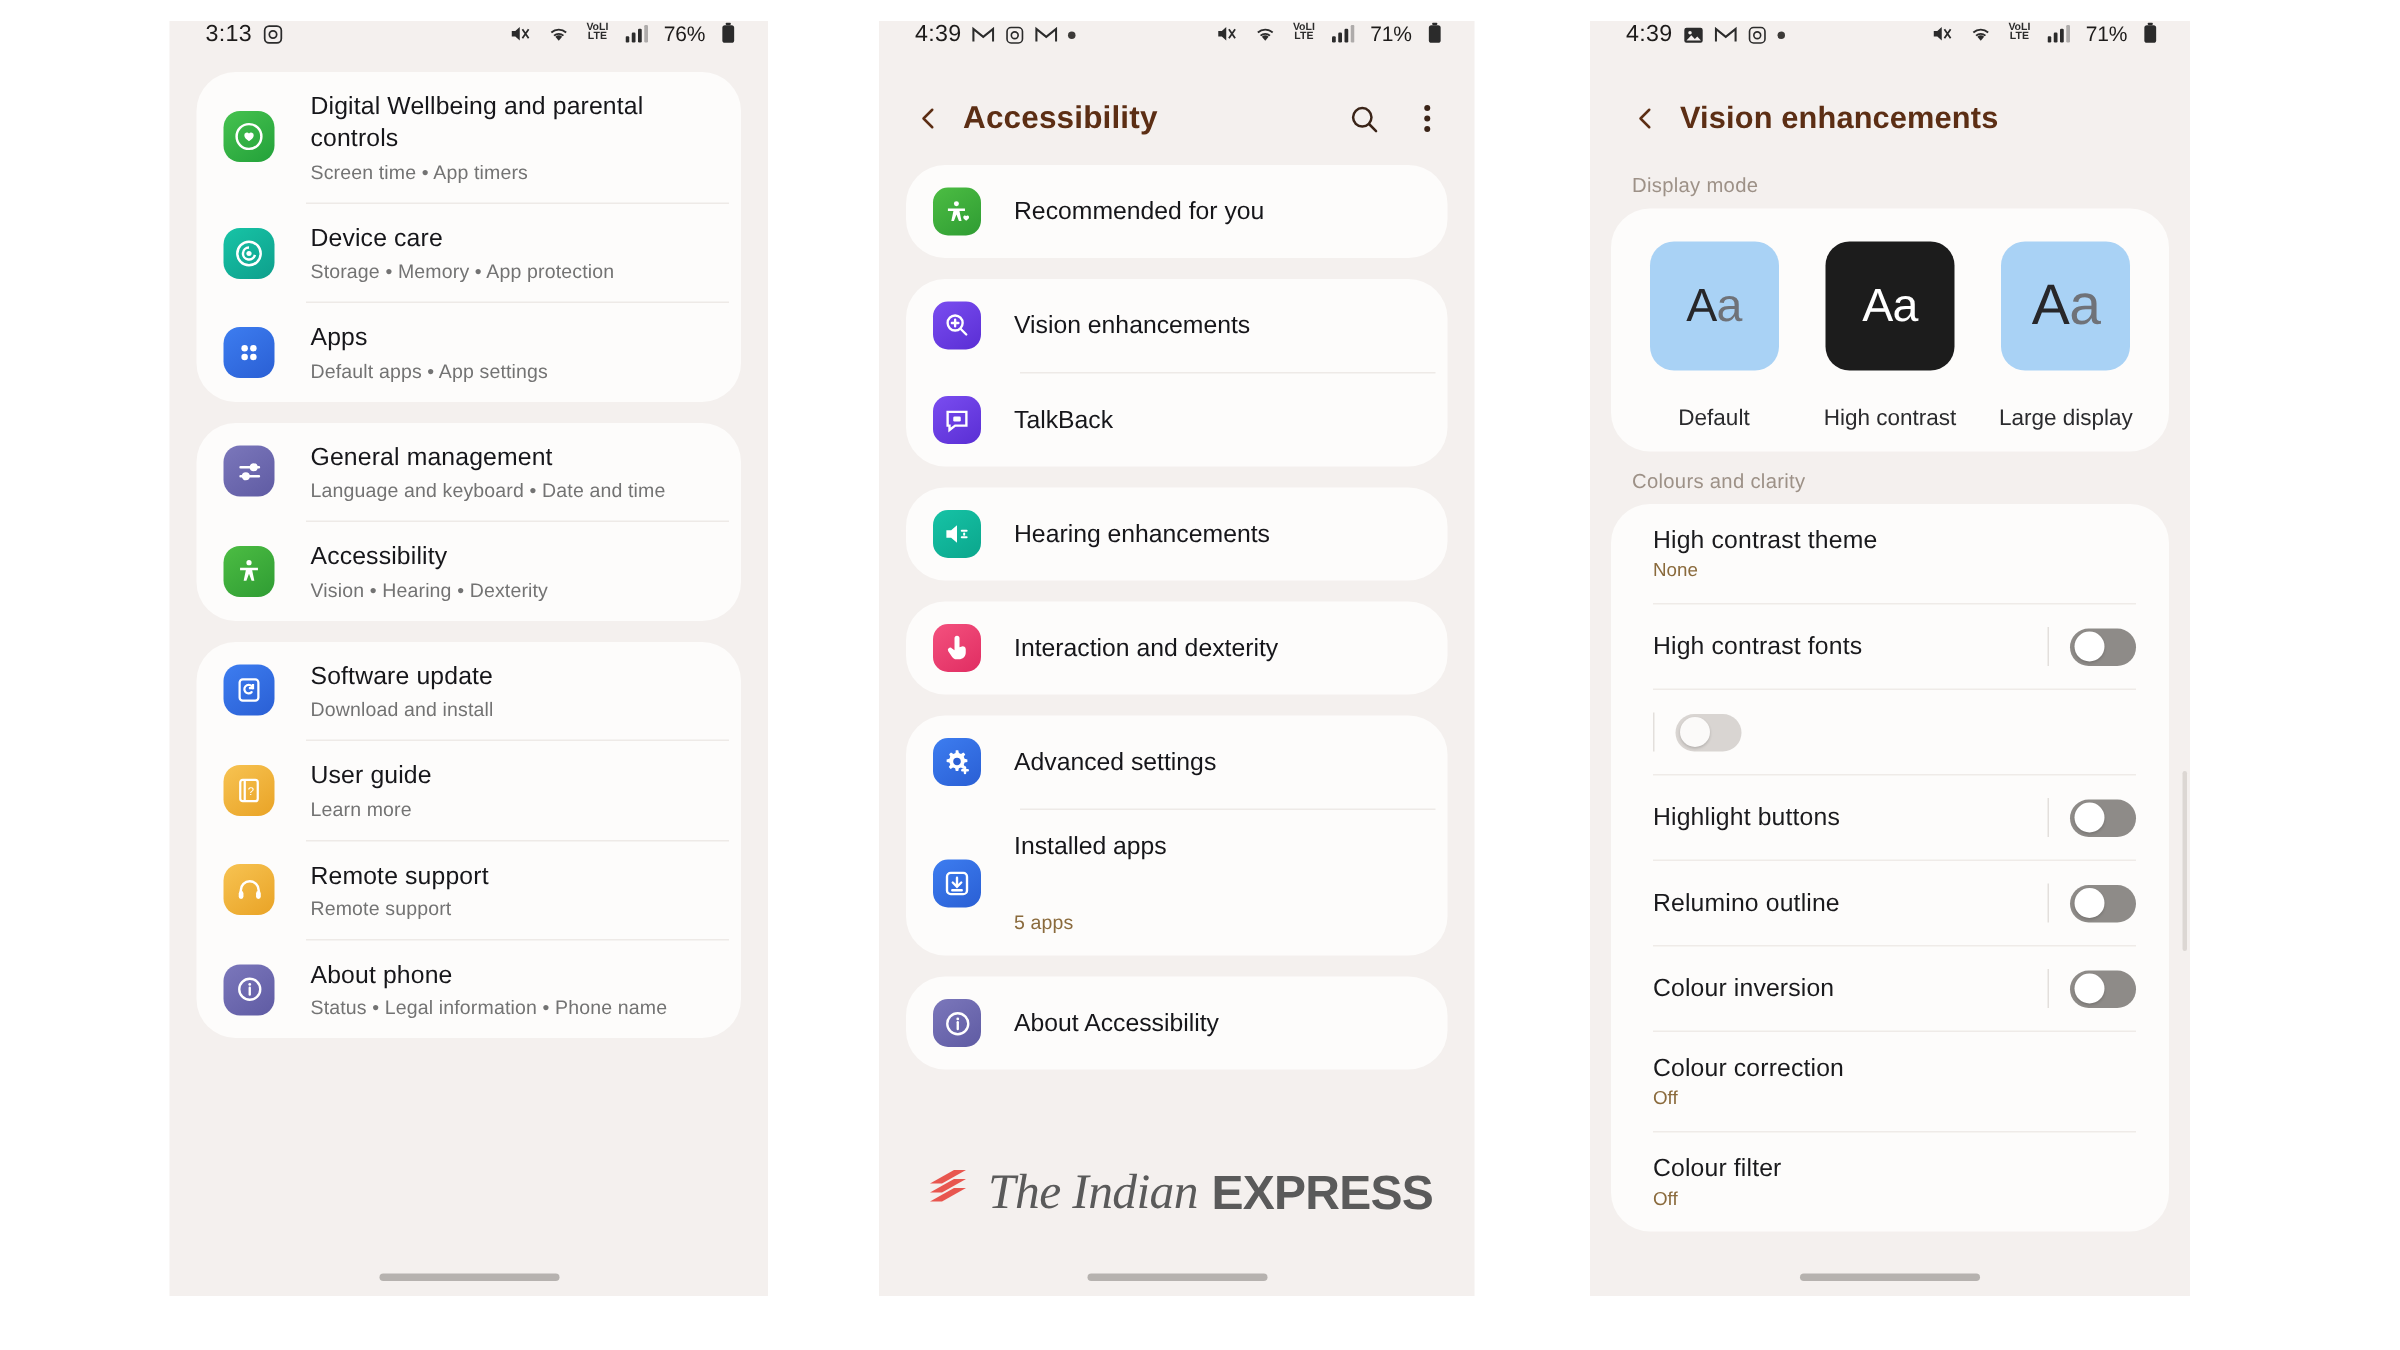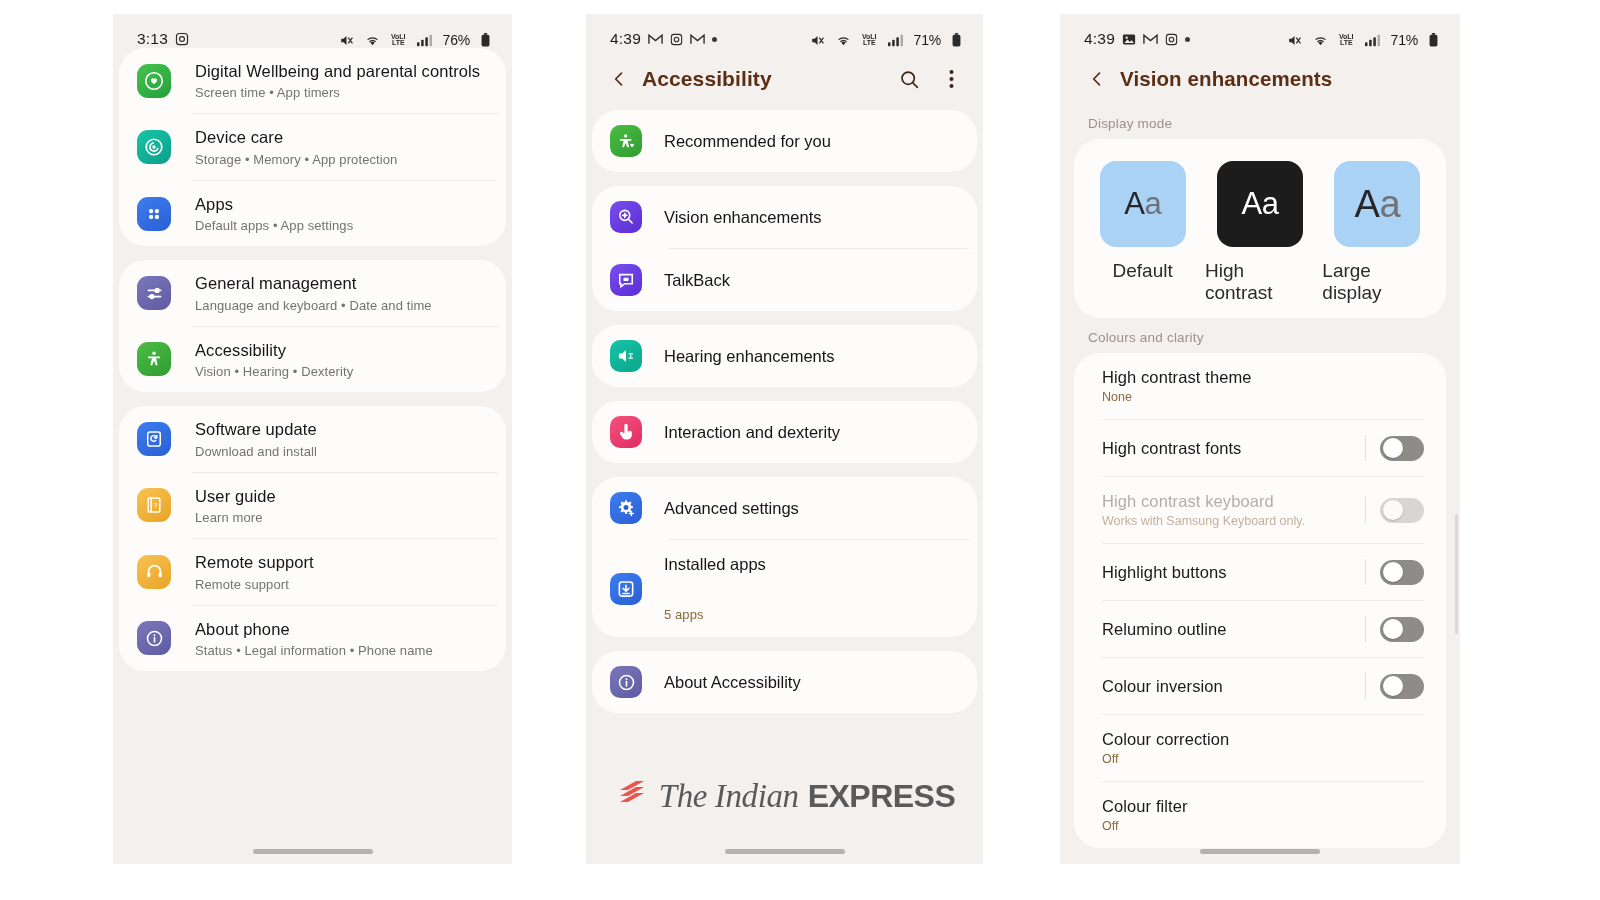--- a/index.html
+++ b/index.html
@@ -11,21 +11,21 @@
   .phone{
     position:absolute;top:14px;height:850px;
     background:#f4f0ee;overflow:hidden;
   }
   #phone1{left:113px;width:399px;}
   #phone2{left:586px;width:397px;}
   #phone3{left:1060px;width:400px;}
 
   
   .statusbar{
-    height:34px;display:flex;align-items:flex-end;
+    height:34px;display:flex;align-items:flex-start;
     justify-content:space-between;
     padding:0 22px 0 24px;box-sizing:border-box;
     font-size:15px;color:#1d1b1a;
   }
   .sb-left{display:flex;align-items:center;gap:7px;}
   .sb-right{display:flex;align-items:center;gap:11px;}
   .sb-time{font-size:15.5px;letter-spacing:.2px;}
   .sb-ico{display:inline-flex;align-items:center;justify-content:center;}
   .sb-batt{font-size:14px;letter-spacing:-.2px;}
   .dot-ind{width:5px;height:5px;border-radius:50%;background:#3c3a38;display:inline-block;}
@@ -44,21 +44,21 @@
   .t-sub{font-size:21px;letter-spacing:.1px;}
   .t-sub3{font-size:20.5px;letter-spacing:.1px;}
   .backchev{
     width:30px;height:30px;margin-right:8px;
     display:flex;align-items:center;justify-content:center;flex:0 0 auto;
   }
   .bar-actions{display:flex;align-items:center;gap:14px;}
   .icon-btn{width:28px;height:28px;display:flex;align-items:center;justify-content:center;}
 
   
-  .content{padding:0 6px;box-sizing:border-box;}
+  .content{padding:0 18px;box-sizing:border-box;}
   .card{
     background:#fdfcfb;border-radius:26px;
     margin-bottom:14px;overflow:hidden;
   }
   .row{
     display:flex;align-items:center;
     padding:13px 18px;box-sizing:border-box;
     position:relative;
   }
   .sep{height:1px;background:#eeeae7;margin-left:73px;margin-right:8px;}
@@ -86,21 +86,21 @@
     background:#fdfcfb;border-radius:26px;margin:0 14px 6px 14px;
     padding:22px 10px 14px 10px;display:flex;justify-content:space-around;
   }
   .mode{display:flex;flex-direction:column;align-items:center;width:110px;}
   .swatch{
     width:86px;height:86px;border-radius:16px;
     display:flex;align-items:center;justify-content:center;
     font-size:31px;letter-spacing:-.5px;
   }
   .swatch.lg{font-size:38px;}
-  .modelabel{font-size:19px;color:#2b2b2e;margin-top:13px;}
+  .modelabel{font-size:15px;color:#2b2b2e;margin-top:23px;}
   .card3{
     background:#fdfcfb;border-radius:26px;margin:0 14px;overflow:hidden;
   }
   .r3{
     display:flex;align-items:center;
     padding:15px 22px 15px 28px;box-sizing:border-box;min-height:40px;
   }
   .r3 .txt{flex:1;min-width:0;}
   .r3 .t{font-size:16.5px;color:#1a1a1d;letter-spacing:.1px;}
   .r3 .t.dim{color:#b4aeaa;}
@@ -645,24 +645,20 @@
       <div class="togwrap">
         <span class="tdiv"></span>
         <span class="toggle">
             <span class="knob"></span>
           </span>
       </div>
     </div>
     <div class="sep3"></div>
 
     <div class="r3">
-      <div class="txt">
-        <div class="t dim">High contrast keyboard</div>
-        <div class="s dim">Works with Samsung Keyboard only.</div>
-      </div>
       <div class="togwrap">
         <span class="tdiv"></span>
         <span class="toggle dim">
             <span class="knob"></span>
           </span>
       </div>
     </div>
     <div class="sep3"></div>
 
     <div class="r3">

